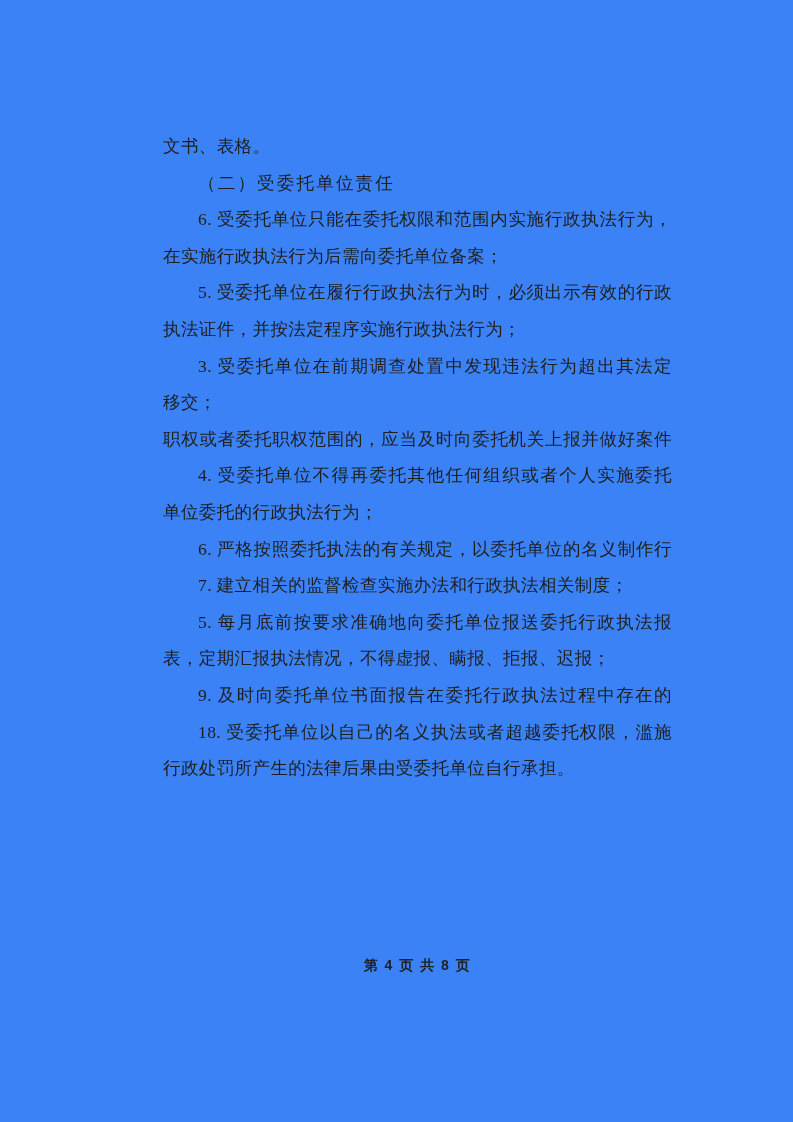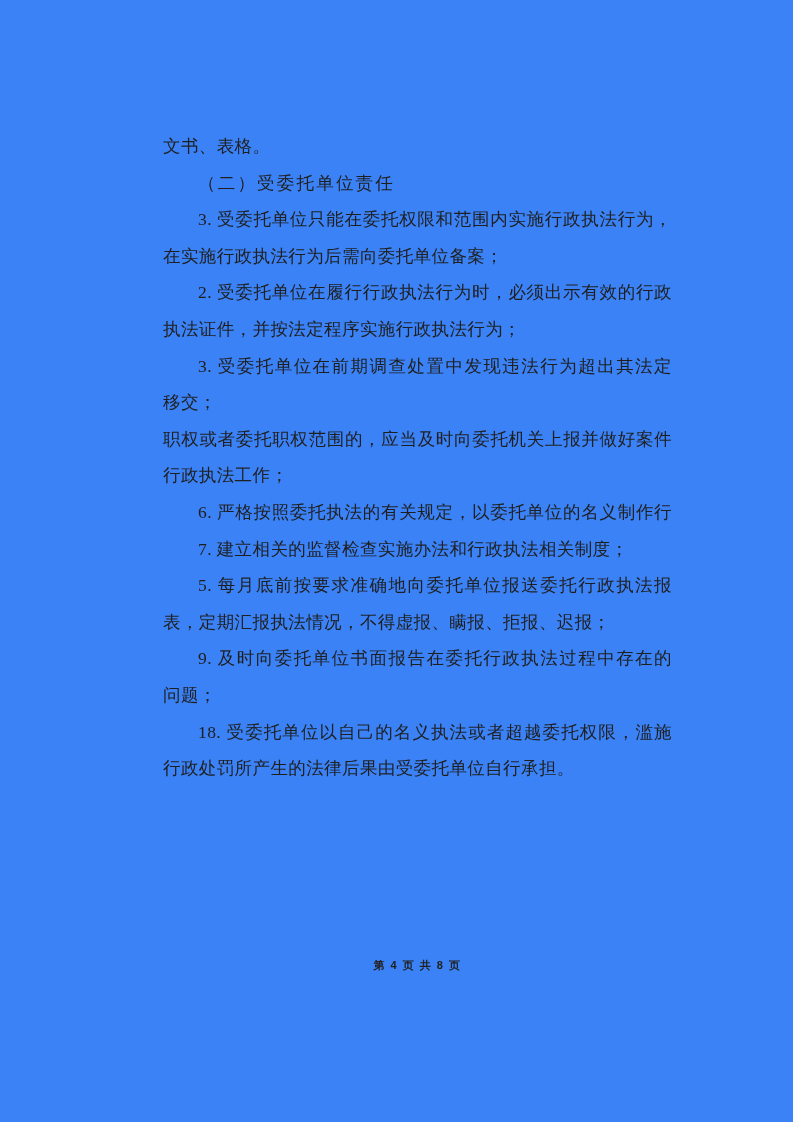--- a/index.html
+++ b/index.html
@@ -52,68 +52,68 @@
     letter-spacing: 2.2px;
   }
   .footer {
     position: absolute;
     left: 163px;
     top: 957px;
     width: 509px;
     text-align: center;
     font-family: "Liberation Sans", "DejaVu Sans", sans-serif;
     font-weight: bold;
-    font-size: 11px;
+    font-size: 14px;
     line-height: 16px;
     letter-spacing: 1.5px;
     color: #222222;
   }
 </style>
 </head>
 <body>
 
 <div class="page">
   <div class="content">
       <div class="paragraph">
         <div class="line">文书、表格。</div>
       </div>
       <div class="paragraph heading">
         <div class="line indent">（二）受委托单位责任</div>
       </div>
       <div class="paragraph">
-        <div class="line fill indent">3. 受委托单位只能在委托权限和范围内实施行政执法行为，</div>
+        <div class="line fill indent">6. 受委托单位只能在委托权限和范围内实施行政执法行为，</div>
         <div class="line">在实施行政执法行为后需向委托单位备案；</div>
       </div>
       <div class="paragraph">
-        <div class="line fill indent">2. 受委托单位在履行行政执法行为时，必须出示有效的行政</div>
+        <div class="line fill indent">5. 受委托单位在履行行政执法行为时，必须出示有效的行政</div>
         <div class="line">执法证件，并按法定程序实施行政执法行为；</div>
       </div>
       <div class="paragraph">
         <div class="line fill indent">3. 受委托单位在前期调查处置中发现违法行为超出其法定</div>
         <div class="line">移交；</div>
         <div class="line fill">职权或者委托职权范围的，应当及时向委托机关上报并做好案件</div>
       </div>
       <div class="paragraph">
+        <div class="line fill indent">4. 受委托单位不得再委托其他任何组织或者个人实施委托</div>
+        <div class="line">单位委托的行政执法行为；</div>
       </div>
       <div class="paragraph">
-        <div class="line">行政执法工作；</div>
       </div>
       <div class="paragraph">
         <div class="line fill indent">6. 严格按照委托执法的有关规定，以委托单位的名义制作行</div>
       </div>
       <div class="paragraph">
         <div class="line indent">7. 建立相关的监督检查实施办法和行政执法相关制度；</div>
       </div>
       <div class="paragraph">
         <div class="line fill indent">5. 每月底前按要求准确地向委托单位报送委托行政执法报</div>
         <div class="line">表，定期汇报执法情况，不得虚报、瞒报、拒报、迟报；</div>
       </div>
       <div class="paragraph">
         <div class="line fill indent">9. 及时向委托单位书面报告在委托行政执法过程中存在的</div>
-        <div class="line">问题；</div>
       </div>
       <div class="paragraph">
         <div class="line fill indent">18. 受委托单位以自己的名义执法或者超越委托权限，滥施</div>
         <div class="line">行政处罚所产生的法律后果由受委托单位自行承担。</div>
       </div>
     </div>
   <div class="footer">
     <span>第 4 页 共 8 页</span>
   </div>
 </div>

